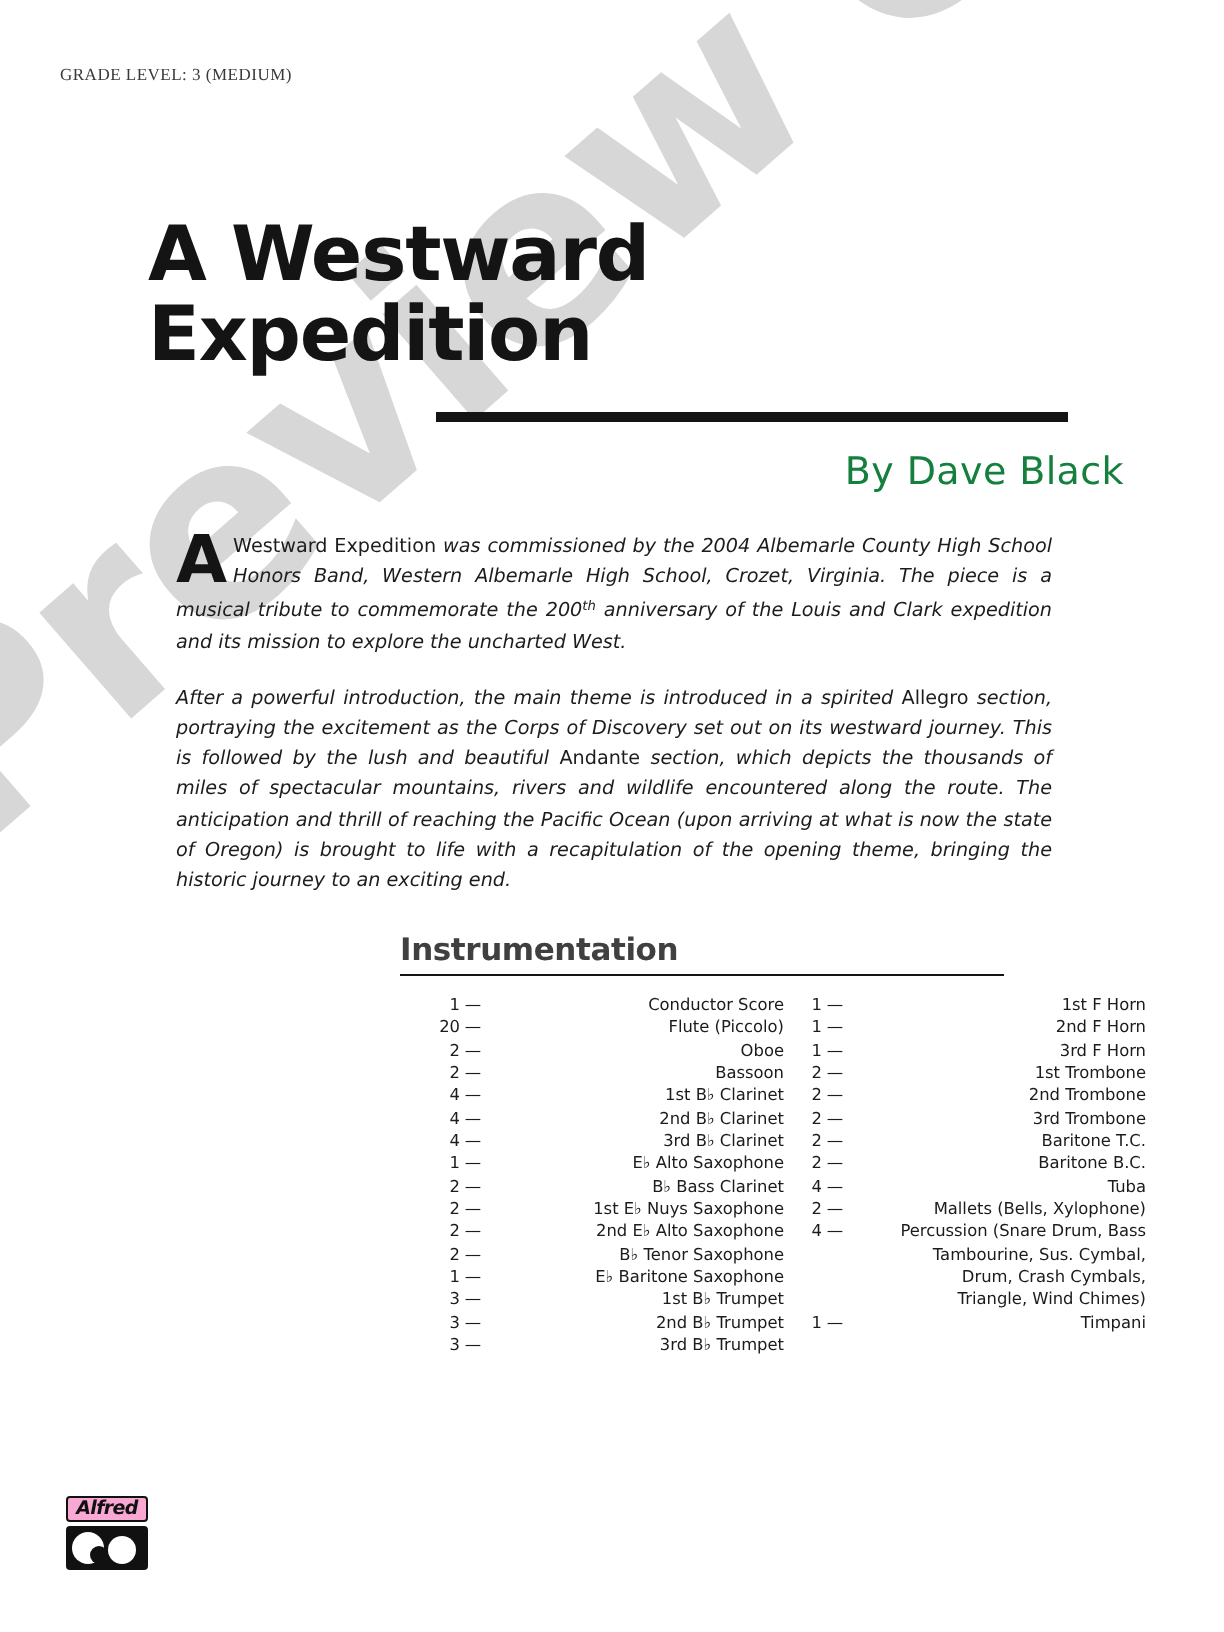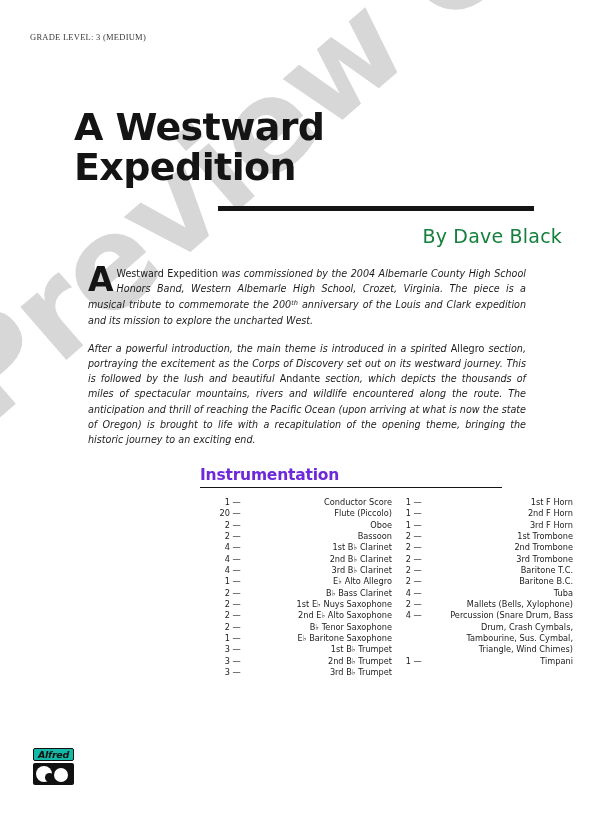--- a/index.html
+++ b/index.html
@@ -136,21 +136,21 @@
     top: 466px;
     width: 304px;
     z-index: 3;
   }
   #instr-title {
     margin: 0;
     font-family: "DejaVu Sans", sans-serif;
     font-weight: bold;
     font-size: 15.5px;
     letter-spacing: -0.2px;
-    color: #6d28d9;
+    color: #404040;
   }
   #instr-rule {
     margin-top: 3px;
     height: 1px;
     background: #141414;
     width: 302px;
   }
   #instr-columns {
     display: flex;
     margin-top: 9px;
@@ -204,21 +204,21 @@
     z-index: 3;
   }
   #alfred-logo {
     width: 41px;
     flex: 0 0 41px;
     margin-right: 9px;
   }
   #alfred-wordmark {
     border: 1.6px solid #111;
     border-radius: 2px;
-    background: #14b8a6;
+    background: #f9a8d4;
     text-align: center;
     font-family: "DejaVu Sans", sans-serif;
     font-weight: bold;
     font-style: italic;
     font-size: 9.5px;
     line-height: 11px;
     color: #111;
     letter-spacing: -0.3px;
   }
   #alfred-mark {
@@ -322,21 +322,21 @@
           <span class="instr-name">2nd B♭ Clarinet</span>
         </div>
         <div class="instr-row">
           <span class="instr-qty">4</span>
           <span class="instr-dash">—</span>
           <span class="instr-name">3rd B♭ Clarinet</span>
         </div>
         <div class="instr-row">
           <span class="instr-qty">1</span>
           <span class="instr-dash">—</span>
-          <span class="instr-name">E♭ Alto Allegro</span>
+          <span class="instr-name">E♭ Alto Saxophone</span>
         </div>
         <div class="instr-row">
           <span class="instr-qty">2</span>
           <span class="instr-dash">—</span>
           <span class="instr-name">B♭ Bass Clarinet</span>
         </div>
         <div class="instr-row">
           <span class="instr-qty">2</span>
           <span class="instr-dash">—</span>
           <span class="instr-name">1st E♭ Nuys Saxophone</span>
@@ -420,30 +420,30 @@
         </div>
         <div class="instr-row">
           <span class="instr-qty">2</span>
           <span class="instr-dash">—</span>
           <span class="instr-name">Mallets (Bells, Xylophone)</span>
         </div>
         <div class="instr-row">
           <span class="instr-qty">4</span>
           <span class="instr-dash">—</span>
           <span class="instr-name">Percussion (Snare Drum, Bass</span>
+        </div>
+        <div class="instr-row cont">
+          <span class="instr-qty"></span>
+          <span class="instr-dash"></span>
+          <span class="instr-name">Tambourine, Sus. Cymbal,</span>
         </div>
         <div class="instr-row cont">
           <span class="instr-qty"></span>
           <span class="instr-dash"></span>
           <span class="instr-name">Drum, Crash Cymbals,</span>
-        </div>
-        <div class="instr-row cont">
-          <span class="instr-qty"></span>
-          <span class="instr-dash"></span>
-          <span class="instr-name">Tambourine, Sus. Cymbal,</span>
         </div>
         <div class="instr-row cont">
           <span class="instr-qty"></span>
           <span class="instr-dash"></span>
           <span class="instr-name">Triangle, Wind Chimes)</span>
         </div>
         <div class="instr-row">
           <span class="instr-qty">1</span>
           <span class="instr-dash">—</span>
           <span class="instr-name">Timpani</span>

